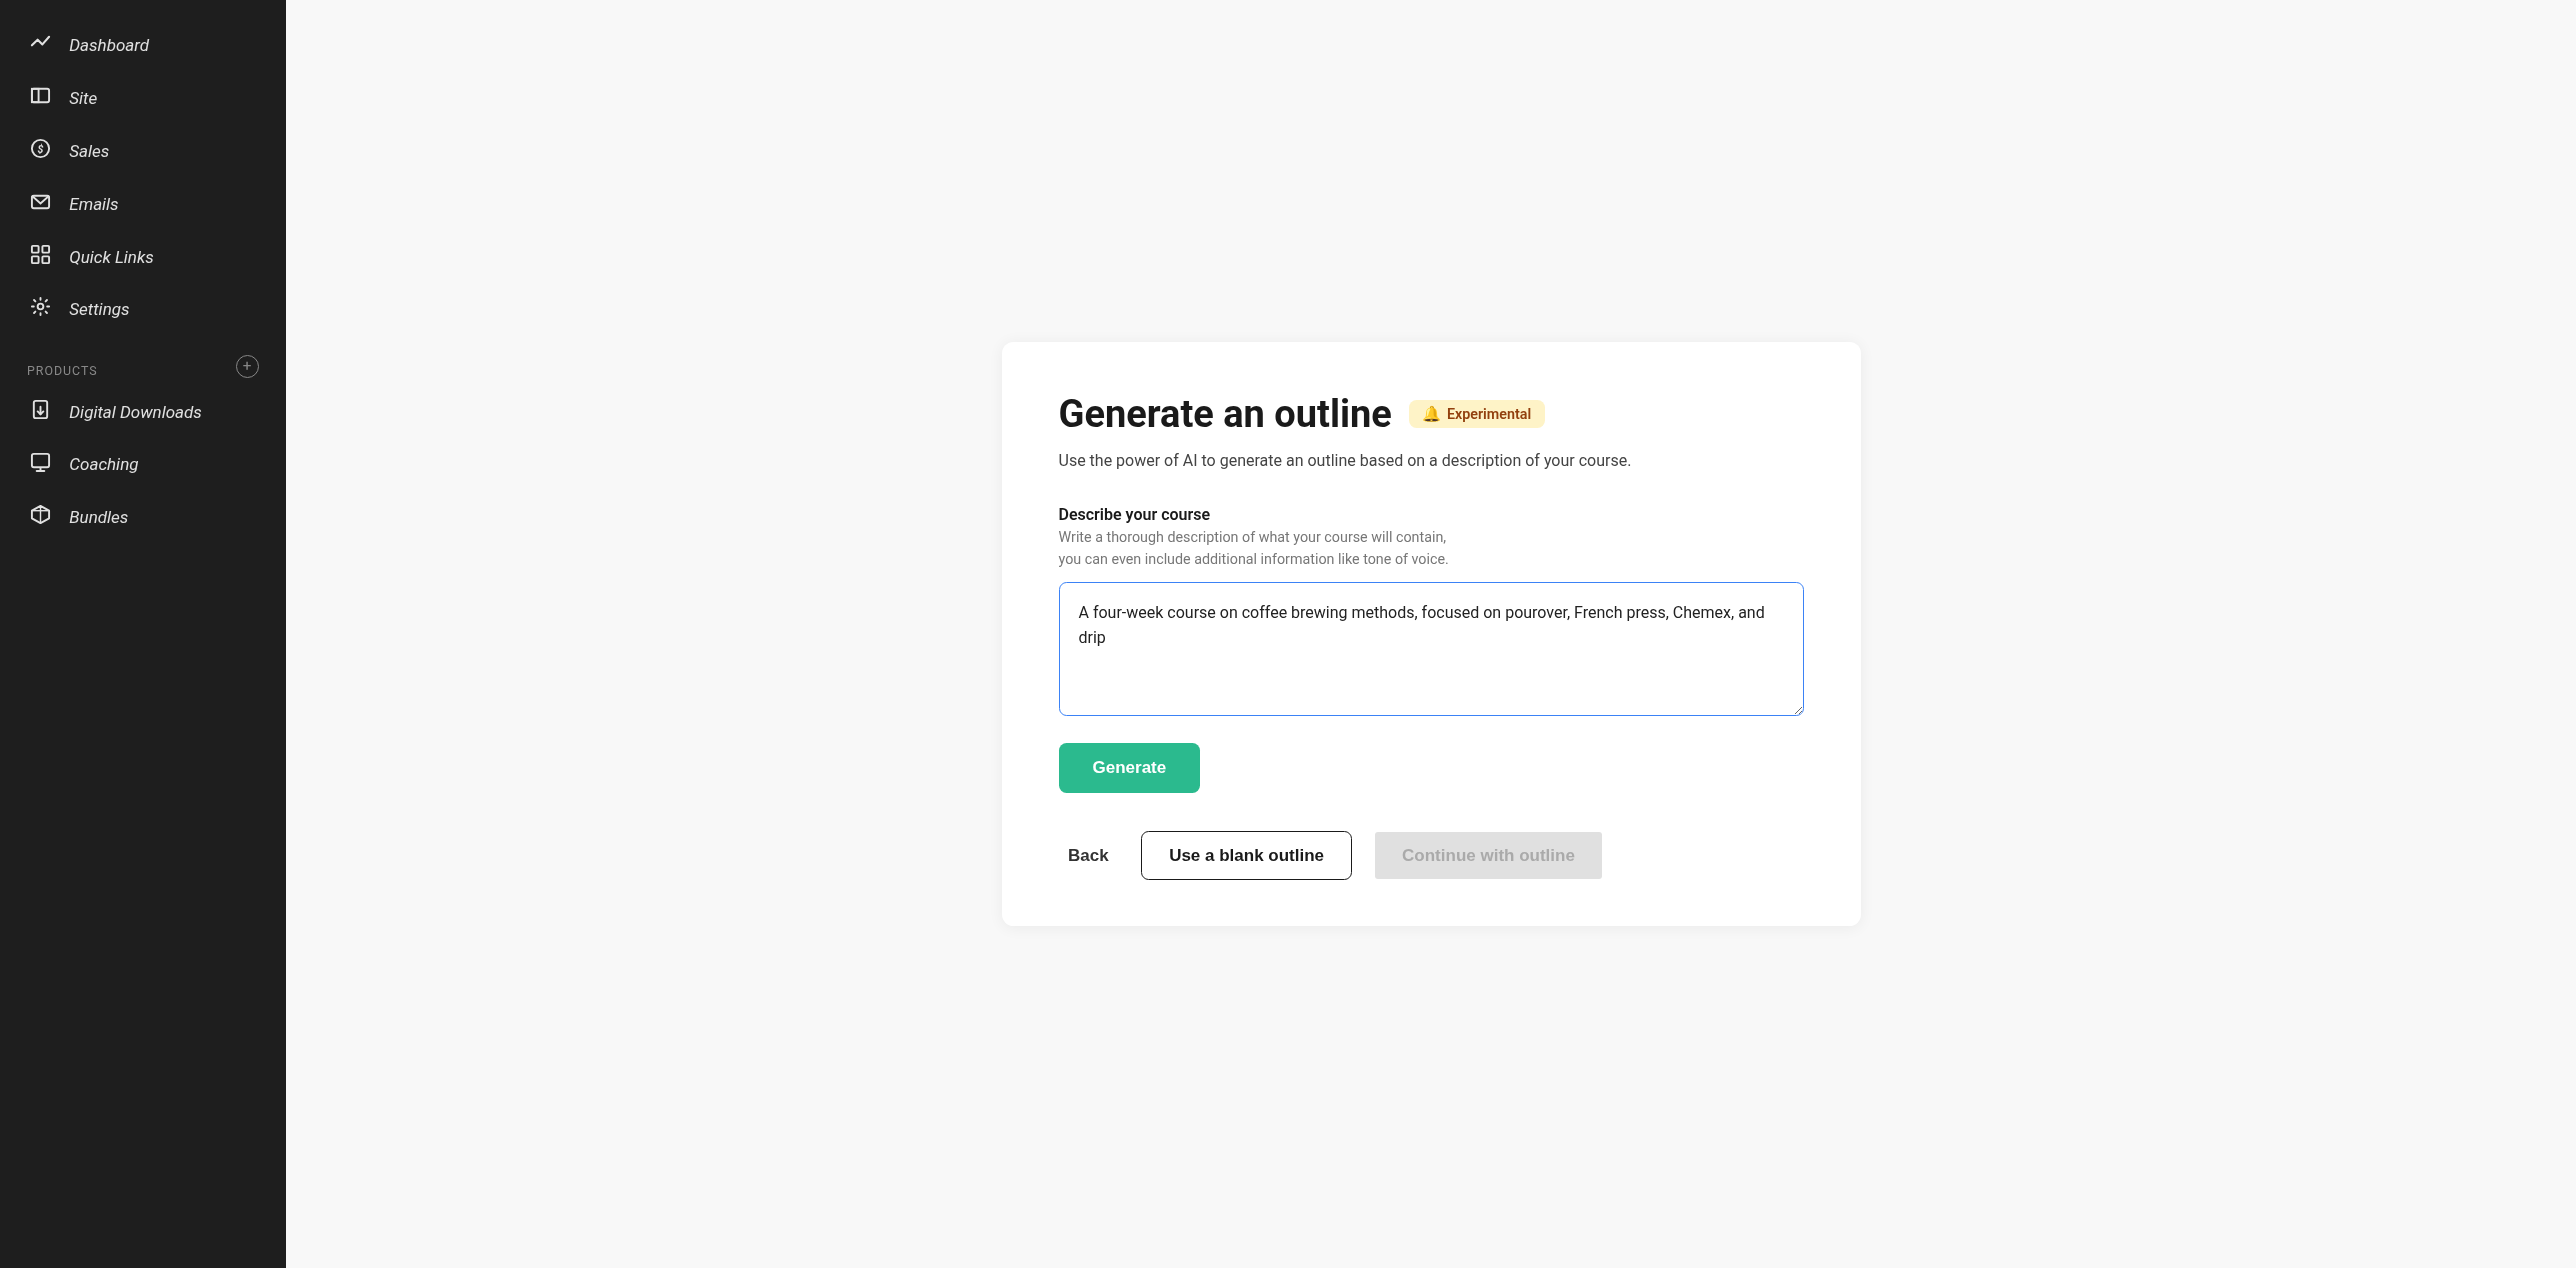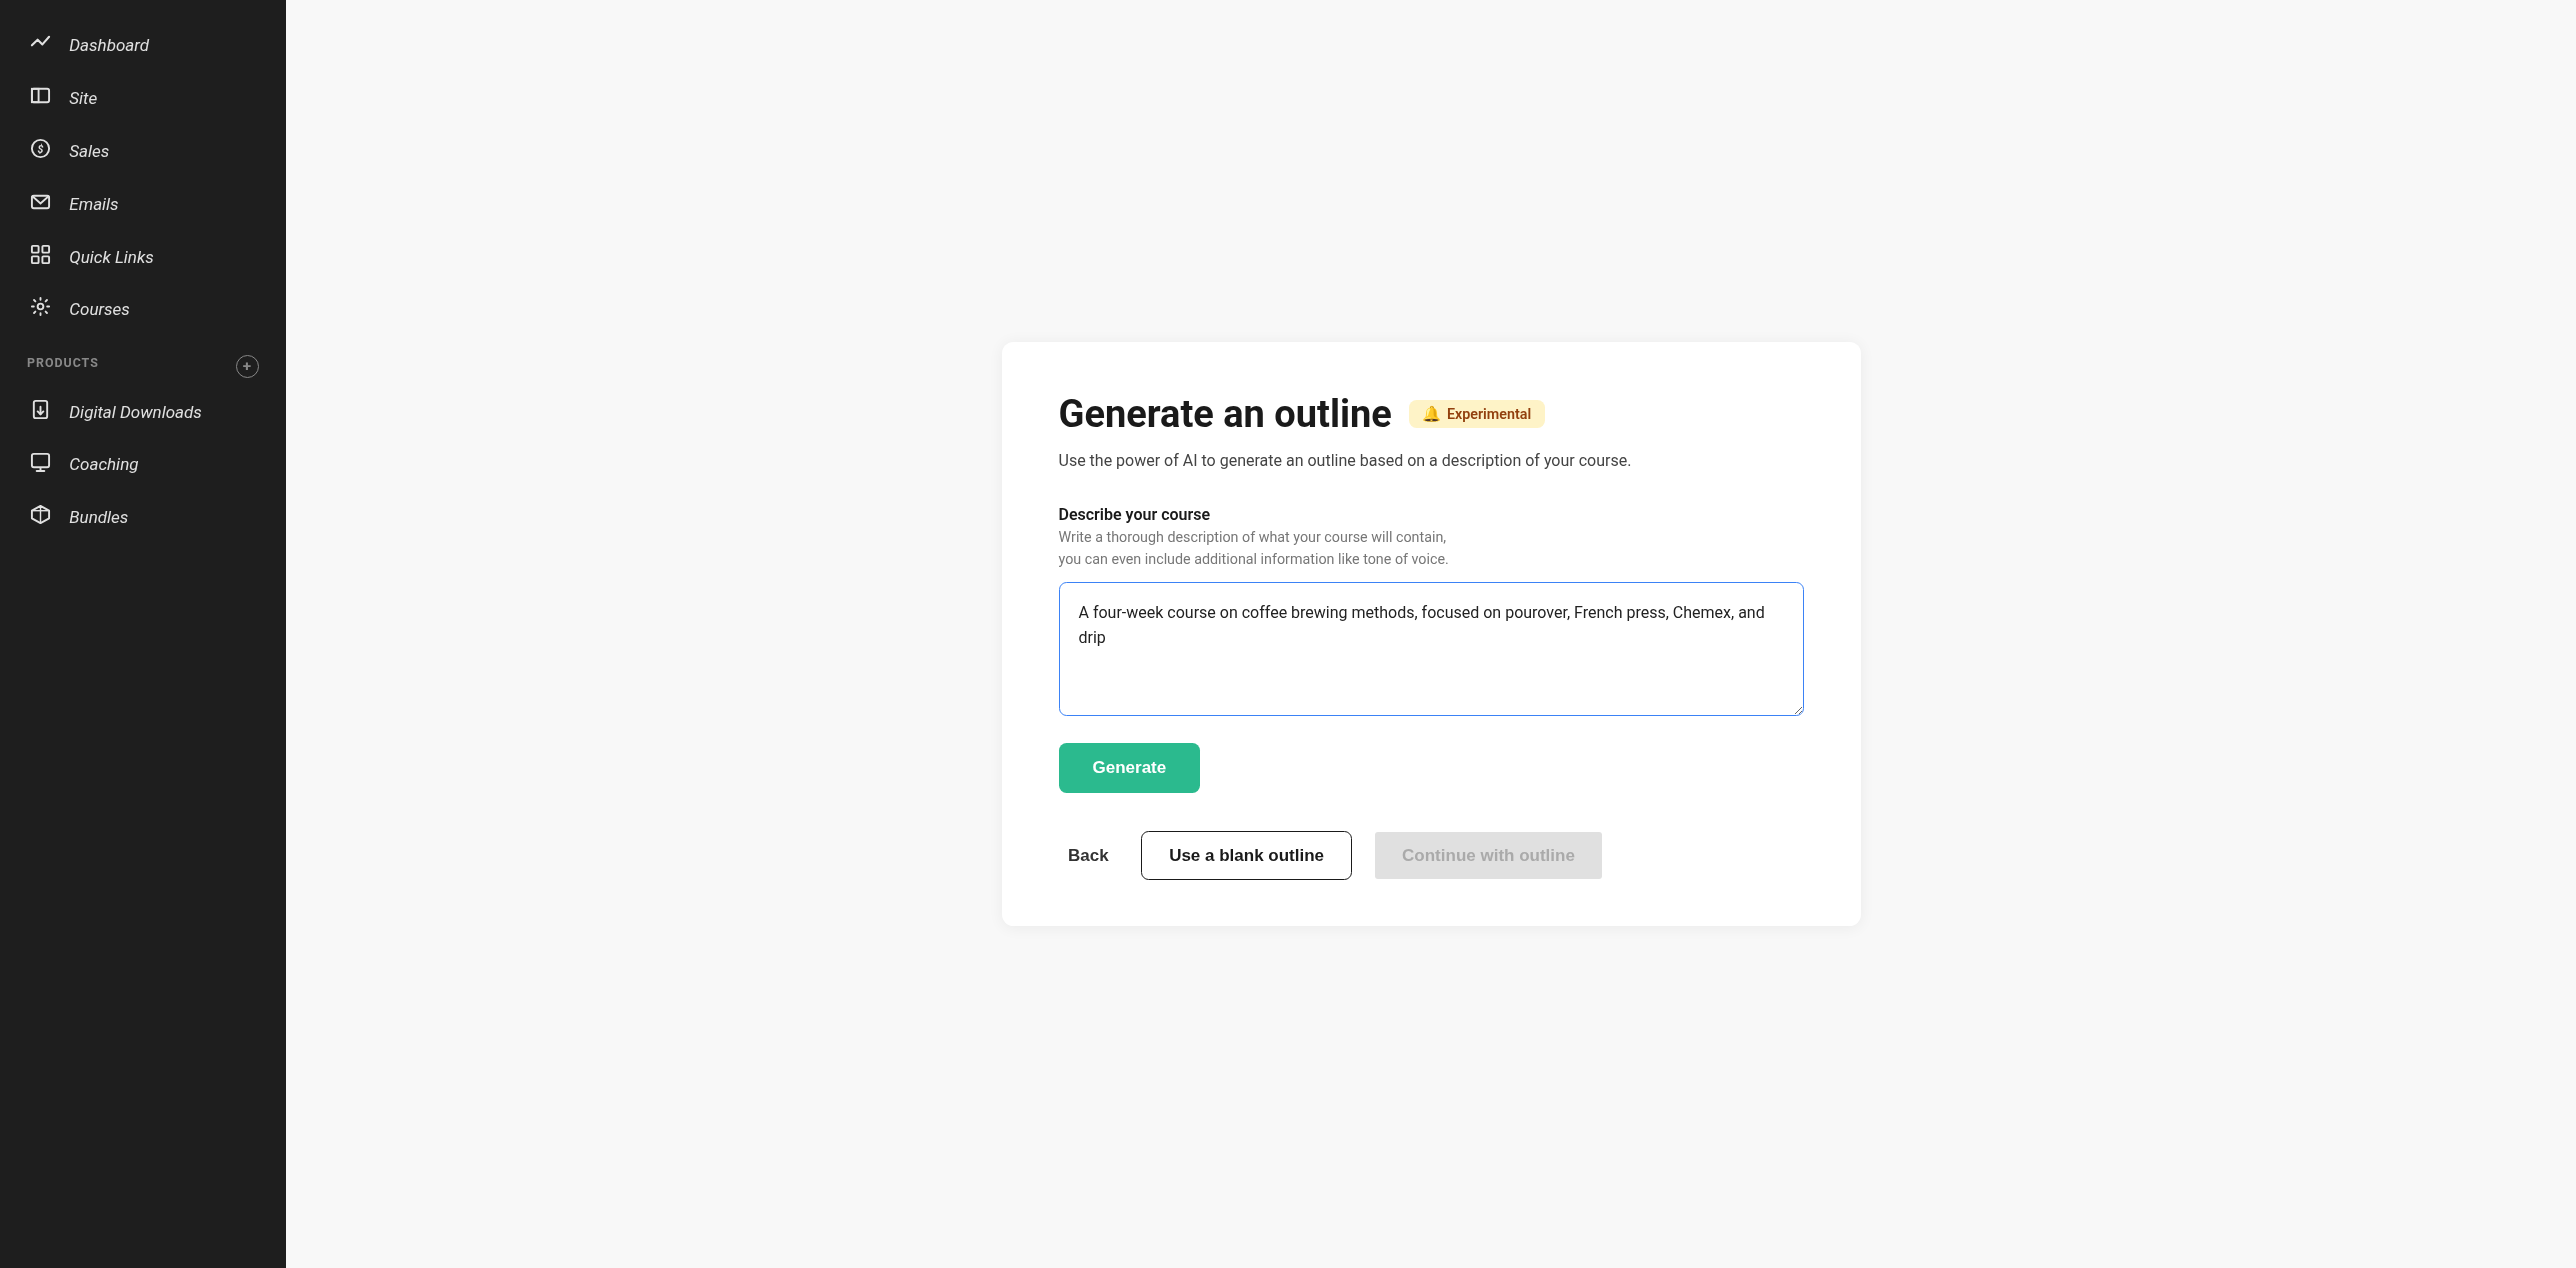--- a/index.html
+++ b/index.html
@@ -40,26 +40,26 @@
     }
     .sidebar-item .icon {
       width: 27px;
       text-align: center;
       font-size: 19px;
       flex-shrink: 0;
     }
 
     .sidebar-section-label {
       display: flex;
-      align-items: flex-start;
+      align-items: flex-end;
       justify-content: space-between;
       padding: 19px 27px 7.6px 27px;
       color: #888;
       font-size: 12.4px;
-      font-weight: 700;
+      font-weight: 400;
       letter-spacing: 0.08em;
       text-transform: uppercase;
     }
     .sidebar-section-label .add-btn {
       width: 23px;
       height: 23px;
       border-radius: 50%;
       border: 1.4px solid #888;
       display: flex;
       align-items: center;
@@ -260,21 +260,21 @@
     <span>Quick Links</span>
   </div>
 
   <div class="sidebar-item">
     <span class="icon">
       <svg width="21" height="21" viewBox="0 0 22 22" fill="none">
         <circle cx="11" cy="11" r="3" stroke="#e0e0e0" stroke-width="2"></circle>
         <path d="M11 2v2M11 18v2M2 11h2M18 11h2M4.22 4.22l1.42 1.42M16.36 16.36l1.42 1.42M4.22 17.78l1.42-1.42M16.36 5.64l1.42-1.42" stroke="#e0e0e0" stroke-width="2" stroke-linecap="round"></path>
       </svg>
     </span>
-    <span>Courses</span>
+    <span>Settings</span>
   </div>
 
   <div class="sidebar-section-label">
     <span>PRODUCTS</span>
     <div class="add-btn">+</div>
   </div>
 
 
   <div class="sidebar-item">
     <span class="icon">

